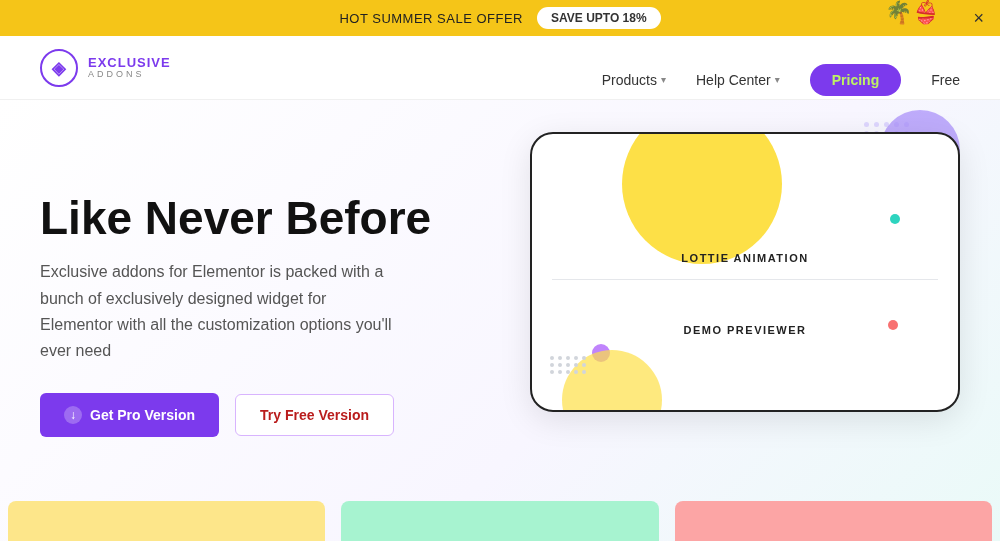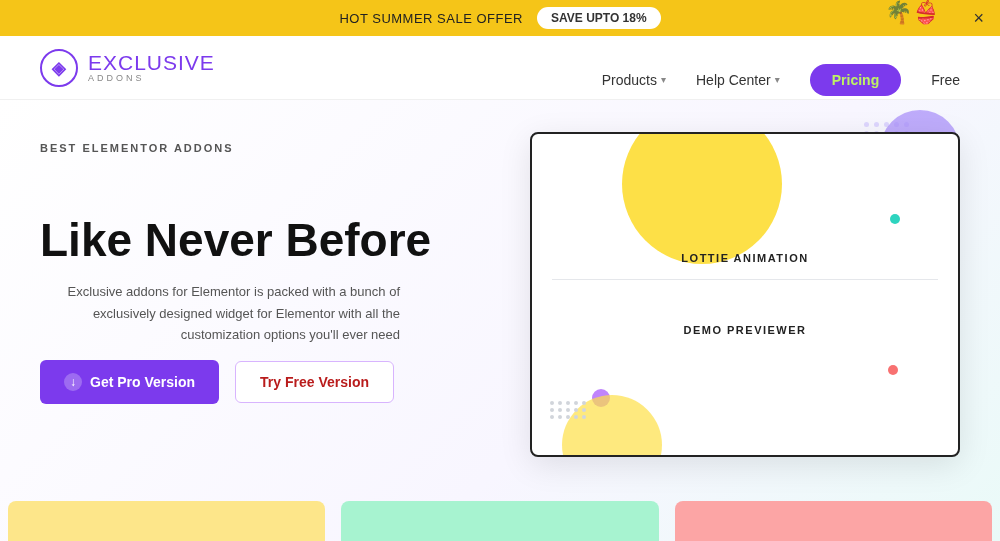--- a/index.html
+++ b/index.html
@@ -67,22 +67,22 @@
       justify-content: center;
       color: #7c3aed;
       font-size: 18px;
       font-weight: bold;
     }
     .logo-text {
       display: flex;
       flex-direction: column;
     }
     .logo-name {
-      font-size: 21px;
-      font-weight: 400;
+      font-size: 13px;
+      font-weight: 700;
       color: #7c3aed;
       letter-spacing: 1px;
       line-height: 1;
     }
     .logo-sub {
       font-size: 9px;
       letter-spacing: 3px;
       color: #888;
     }
     .nav-links {
@@ -183,26 +183,25 @@
       margin-bottom: 10px;
     }
     .hero-title {
       font-size: 46px;
       font-weight: 900;
       color: #111;
       line-height: 1.1;
       margin-bottom: 16px;
     }
     .hero-desc {
-      font-size: 13px;
+      font-size: 16px;
       color: #555;
       line-height: 1.65;
       max-width: 360px;
-      margin-bottom: 14px;
-      text-align: right;
+      margin-bottom: 28px;
     }
     .hero-buttons {
       display: flex;
       gap: 16px;
       align-items: center;
     }
     .btn-pro {
       background: #7c3aed;
       color: #fff;
       border: none;
@@ -239,23 +238,23 @@
     
     .hero-right {
       flex: 1;
       display: flex;
       justify-content: flex-end;
       padding-top: 0;
       padding-right: 0;
     }
     .demo-card {
       width: 430px;
-      height: 325px;
+      height: 280px;
       background: #fff;
-      border-radius: 8px;
+      border-radius: 23px;
       border: 2px solid #222;
       position: relative;
       overflow: hidden;
       box-shadow: 0 8px 32px rgba(0,0,0,0.10);
     }
     
     .demo-circle-yellow {
       position: absolute;
       top: -30px;
       left: 90px;
@@ -400,21 +399,20 @@
     <div class="bg-dot"></div>
     <div class="bg-dot"></div>
     <div class="bg-dot"></div>
     <div class="bg-dot"></div>
     <div class="bg-dot"></div>
     <div class="bg-dot"></div>
   </div>
   <div class="bg-circle-purple"></div>
 
   <div class="hero-left">
-    <div class="hero-subtitle">BEST ELEMENTOR ADDONS</div>
     <div class="hero-title">
       <br>
       <span>Like Never Before</span>
     </div>
     <p class="hero-desc">Exclusive addons for Elementor is packed with a bunch of exclusively designed widget for Elementor with all the customization options you'll ever need</p>
     <div class="hero-buttons">
       <button class="btn-pro">
         <span class="arrow-down">↓</span>
         <span>Get Pro Version</span>
       </button>

